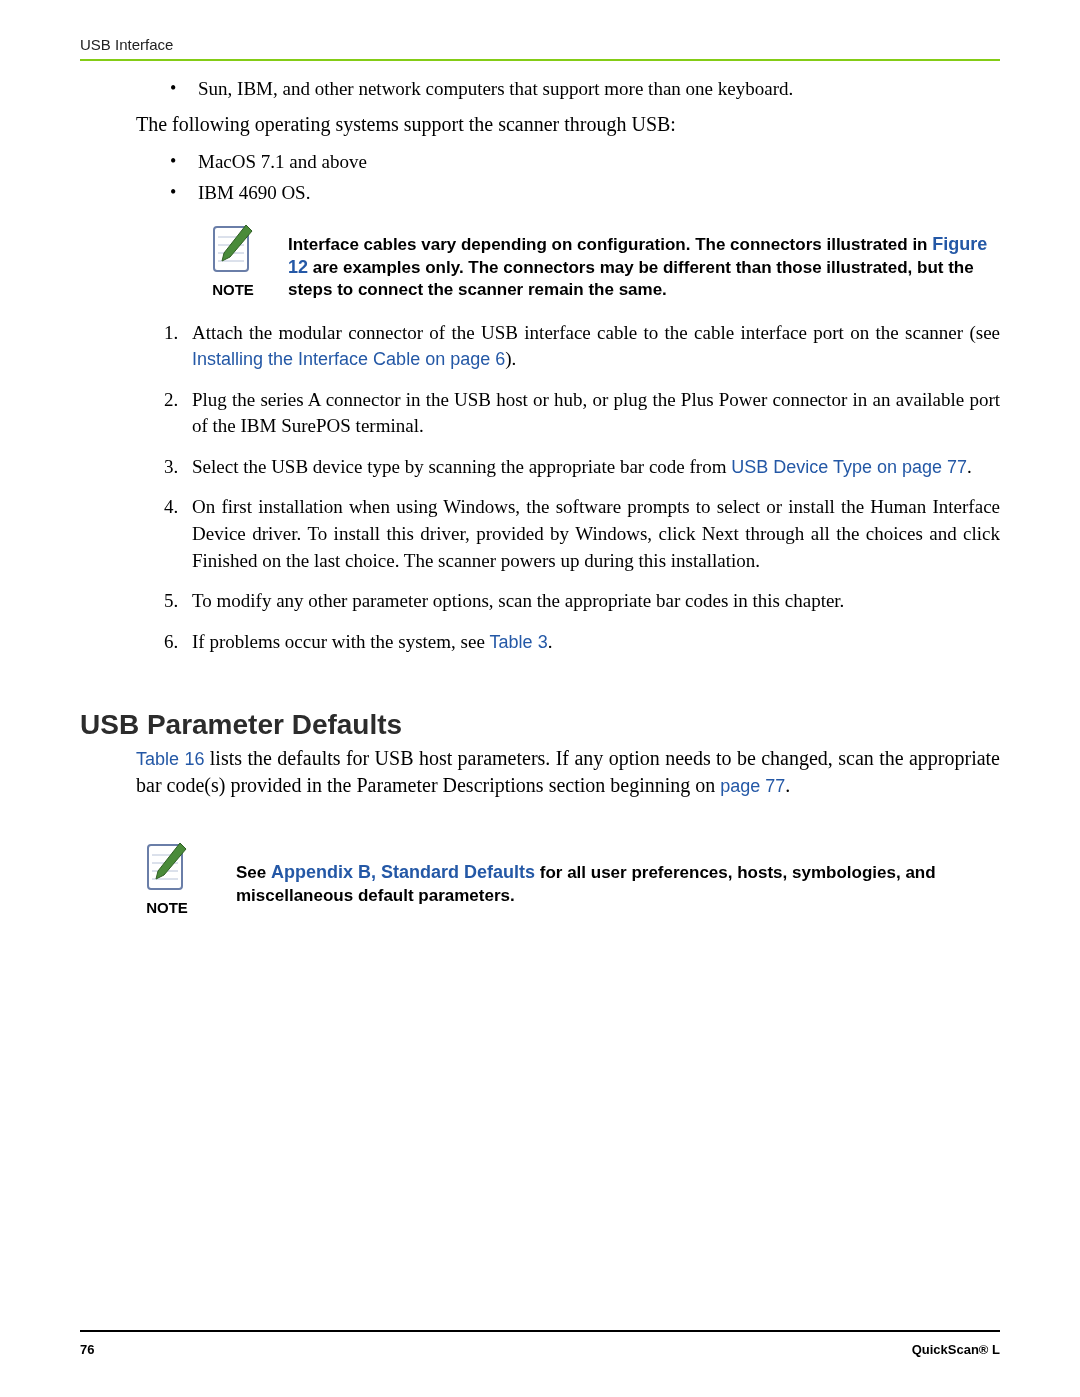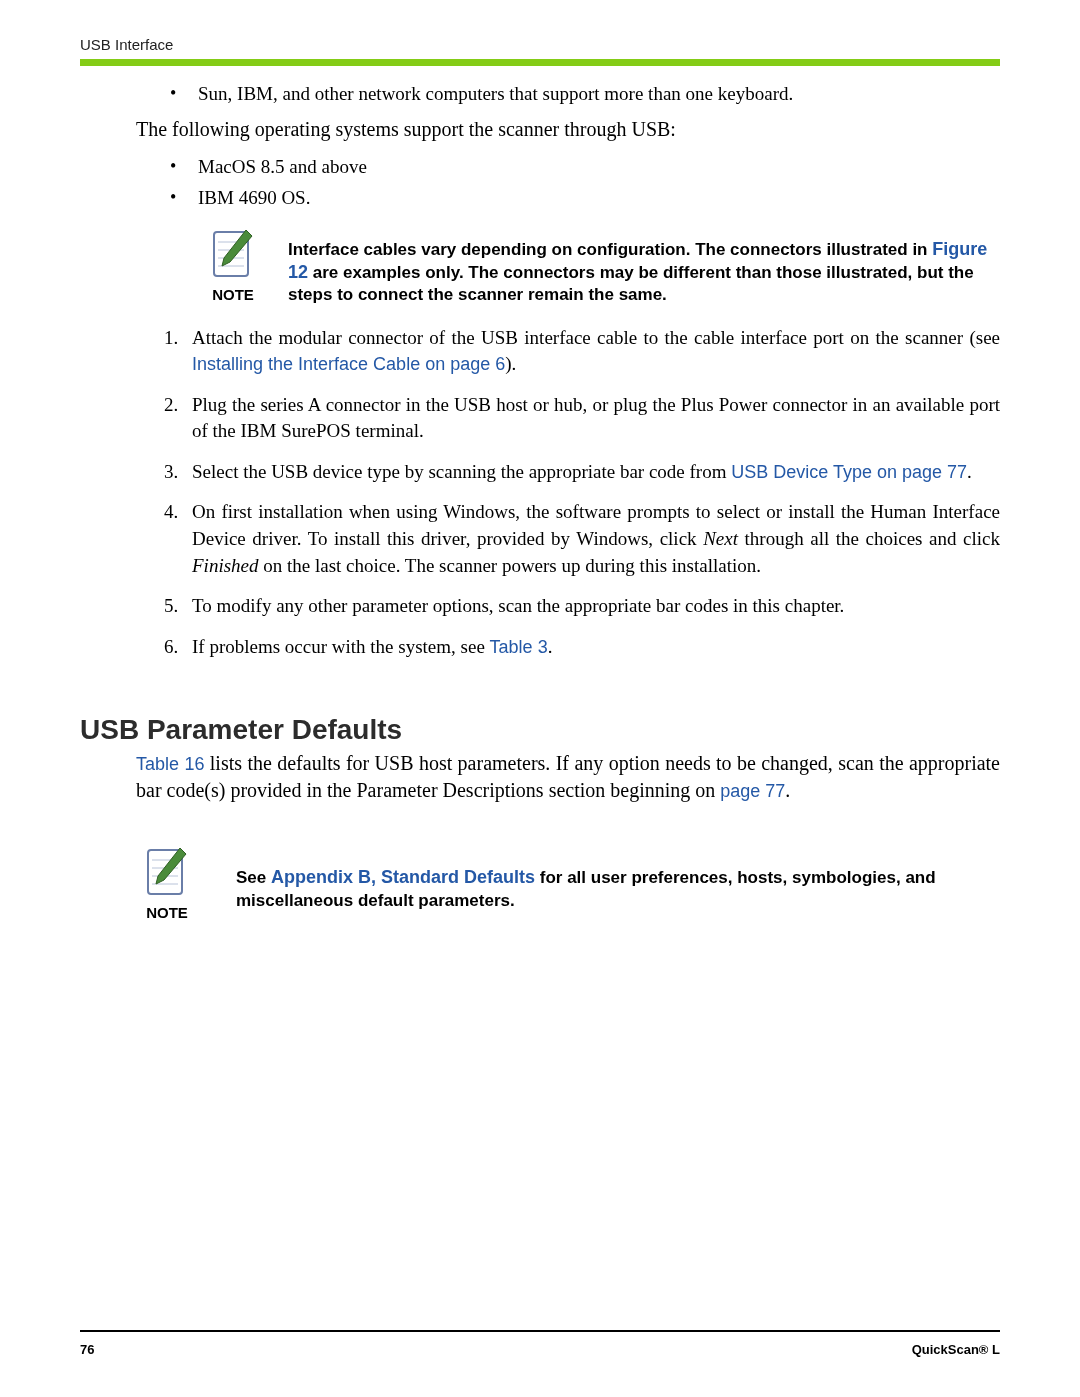--- a/index.html
+++ b/index.html
@@ -14,21 +14,21 @@
     height: 1397px;
     position: relative;
     box-sizing: border-box;
     padding: 36px 80px 40px 80px;
   }
   .running-head {
     font-family: Arial, Helvetica, sans-serif;
     font-size: 15px;
     color: #222;
     padding-bottom: 6px;
-    border-bottom: 7px solid #84cc16;
+    border-bottom: 2px solid #84cc16;
     margin-bottom: 14px;
   }
   .body-area {
     margin-left: 56px;
   }
   ul.bullets {
     list-style: none;
     margin: 0 0 8px 0;
     padding: 0 0 0 34px;
   }
@@ -125,40 +125,40 @@
     right: 80px;
     bottom: 40px;
     border-top: 2px solid #000;
     padding-top: 10px;
     display: flex;
     justify-content: space-between;
     font-family: Verdana, Arial, sans-serif;
     font-weight: bold;
     font-size: 13px;
   }
-  .italic { font-style: italic; }
+  .italic { }
   svg.note-svg { display: block; margin: 0 auto; }
 </style>
 </head>
 <body>
 
 <div class="page">
 
   <div class="running-head">USB Interface</div>
 
   <div class="body-area">
 
     <ul class="bullets">
       <li>Sun, IBM, and other network computers that support more than one keyboard.</li>
     </ul>
 
     <p class="body-text">The following operating systems support the scanner through USB:</p>
 
     <ul class="bullets">
-      <li>MacOS 8.5 and above</li>
+      <li>MacOS 7.1 and above</li>
       <li>IBM 4690 OS.</li>
     </ul>
 
 
     <div class="note-block">
       <div class="note-icon-wrap">
         <svg class="note-svg" width="50" height="56" viewBox="0 0 50 56">
           <rect x="6" y="6" width="34" height="44" rx="3" fill="#fff" stroke="#6a7ea8" stroke-width="2"></rect>
           <line x1="10" y1="16" x2="36" y2="16" stroke="#b8c3d8" stroke-width="1"></line>
           <line x1="10" y1="24" x2="36" y2="24" stroke="#b8c3d8" stroke-width="1"></line>

